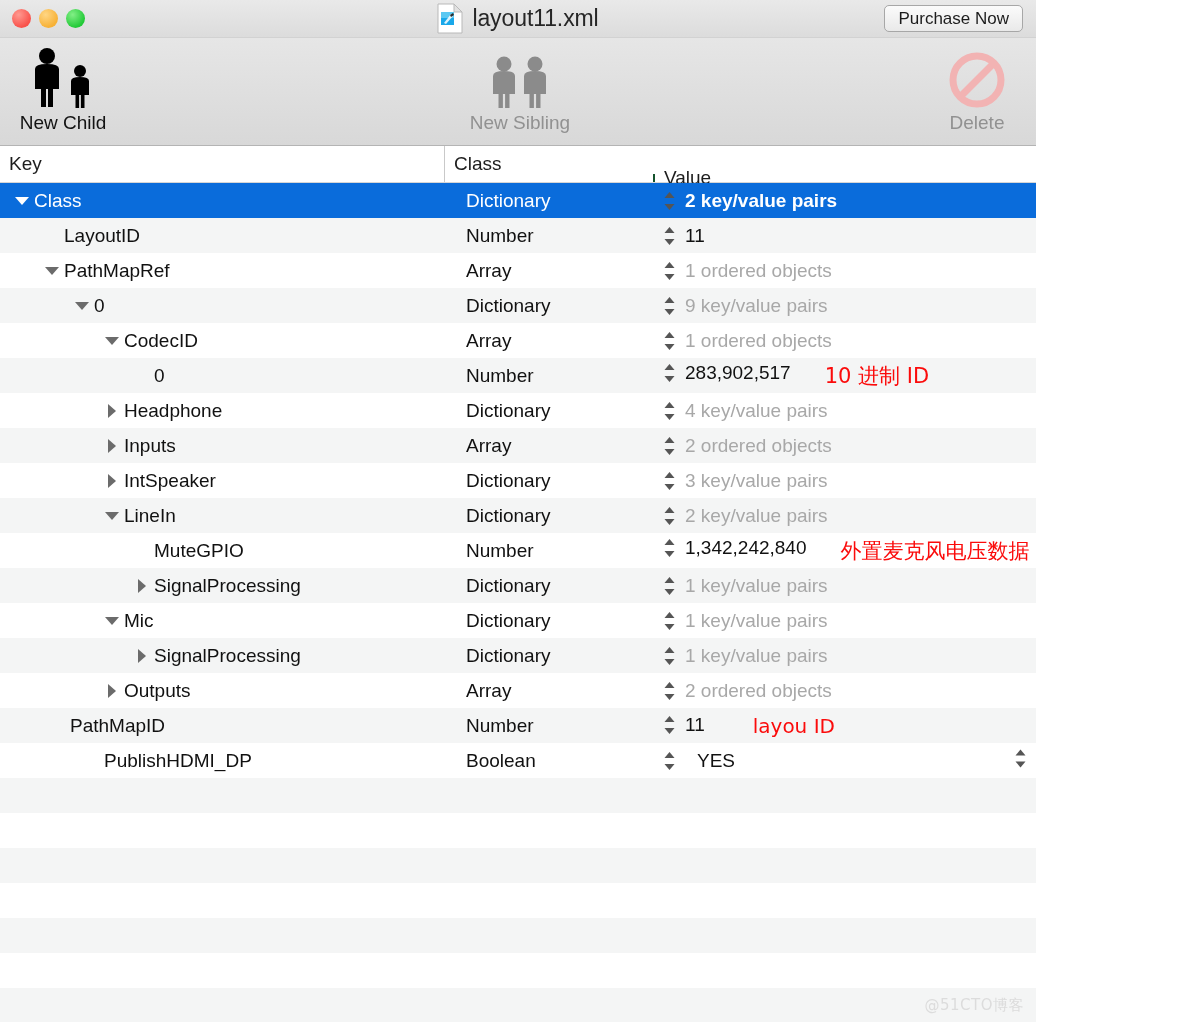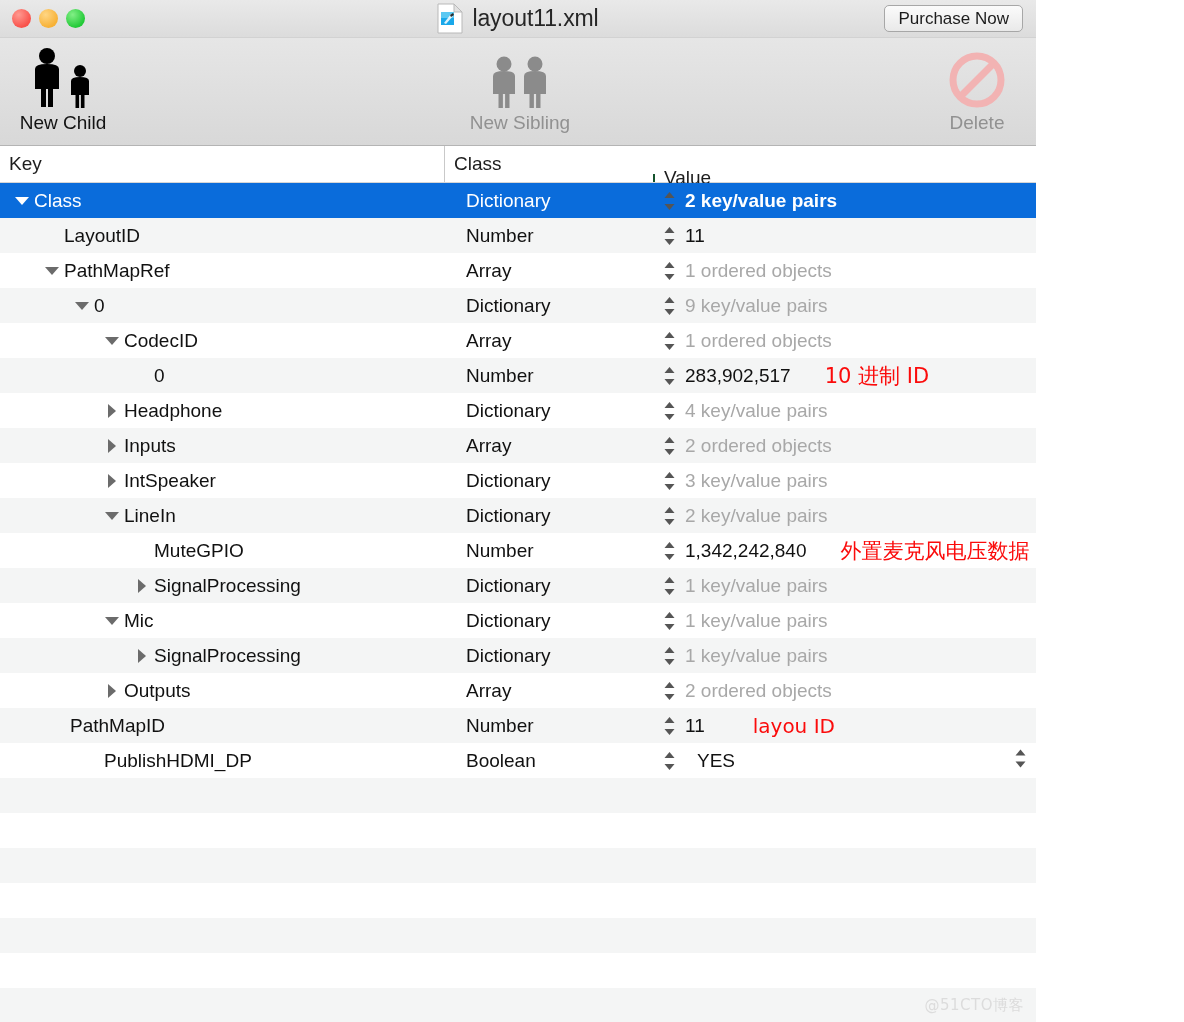--- a/index.html
+++ b/index.html
@@ -175,21 +175,21 @@
     width: 209px;
     font-size: 19px;
     color: #111111;
     padding-left: 22px;
     box-sizing: border-box;
     white-space: nowrap;
   }
   .cell-value {
     flex: 1;
     display: flex;
-    align-items: center;
+    align-items: flex-start;
     font-size: 19px;
     color: #111111;
     padding-left: 10px;
     box-sizing: border-box;
     white-space: nowrap;
     position: relative;
   }
   .row.selected .cell-key,
   .row.selected .cell-class,
   .row.selected .cell-value { color: #ffffff; }

